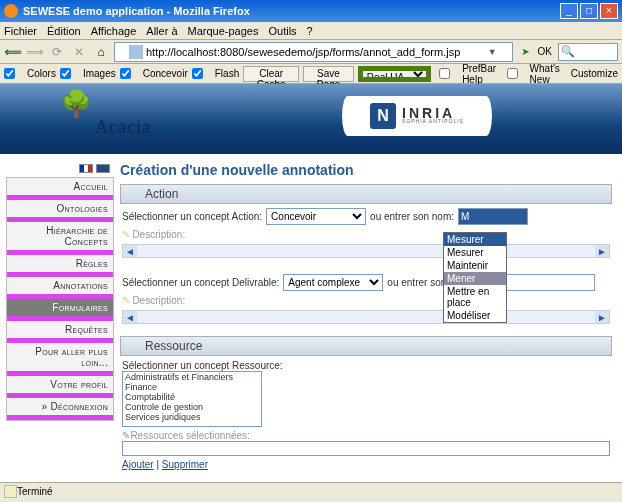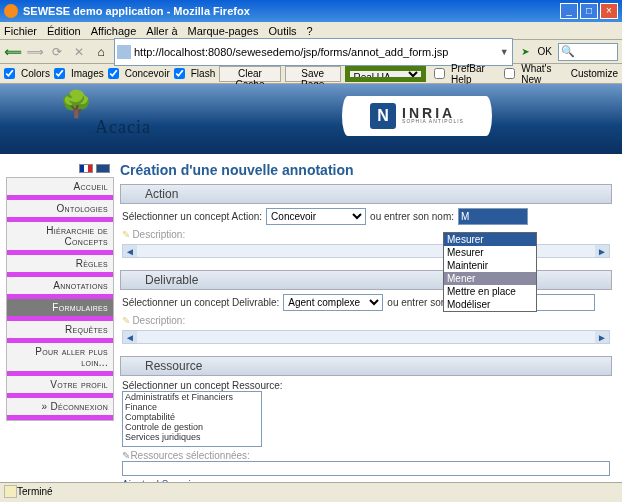--- a/index.html
+++ b/index.html
@@ -10,30 +10,30 @@
 .winbtns { display: flex; gap: 2px; }
 .winbtn { width: 18px; height: 16px; font-size: 10px; text-align: center; line-height: 14px; border: 1px solid #fff; }
 .minbtn, .maxbtn { background: #3a7ce0; color: #fff; }
 .closebtn { background: #e2573c; color: #fff; }
 .menubar { background: #ece9d8; height: 18px; display: flex; align-items: center; padding: 0 4px; gap: 10px; font-size: 11px; border-bottom: 1px solid #aca899; }
 .menubar span { cursor: default; }
 .navbar { background: #ece9d8; height: 24px; display: flex; align-items: center; padding: 0 4px; gap: 4px; border-bottom: 1px solid #aca899; }
 .navbtn { width: 18px; height: 18px; display: flex; align-items: center; justify-content: center; border: 1px solid transparent; font-size: 12px; }
 .navbtn.back { color: #1b7a1b; font-weight: bold; }
 .navbtn.disabled { color: #999; }
-.urlbox { flex: 1; display: flex; align-items: center; height: 28px; border: 1px solid #7f9db9; background: #fff; padding: 0 2px; }
+.urlbox { flex: 1; display: flex; align-items: center; height: 20px; border: 1px solid #7f9db9; background: #fff; padding: 0 14px; }
 .urlicon { width: 14px; height: 14px; background: #a6c3e4; margin-right: 3px; }
 .urlbox input { border: none; flex: 1; font-size: 11px; outline: none; }
 .urldrop { width: 12px; font-size: 9px; color: #555; text-align: center; }
 .go { color: #1b7a1b; margin: 0 4px; font-size: 10px; }
 .oklab { font-size: 10px; margin-right: 2px; }
 .searchbox { width: 60px; height: 18px; border: 1px solid #7f9db9; background: #fff; display: flex; align-items: center; }
 .searchbox .mag { font-size: 11px; color: #888; padding-left: 2px; }
 .devbar { background: #ece9d8; height: 20px; display: flex; align-items: center; padding: 0 4px; gap: 4px; border-bottom: 1px solid #aca899; font-size: 10px; }
-.chk { display: flex; align-items: center; gap: 6px; }
+.chk { display: flex; align-items: center; gap: 12px; }
 .chk input { width: 11px; height: 11px; }
 .devbtn { border: 1px solid #aca899; padding: 1px 5px; background: #f3f1e9; height: 16px; font-size: 10px; }
 .devsel { border: 5px solid #4d7c0f; font-size: 10px; height: 16px; width: 90px; }
 .devbar .spacer { flex: 1; }
 .content { background: #fff; height: 398px; overflow: hidden; position: relative; }
 .banner { height: 70px; background: linear-gradient(#6d98c8, #11437c 60%, #0a3060); position: relative; overflow: hidden; }
 .acacia { position: absolute; left: 60px; top: 5px; }
 .acacia .tree { color: #0b1a2f; font-size: 26px; }
 .acacia .word { font-family: cursive; color: #0a2a4c; font-size: 18px; position: absolute; left: 35px; top: 28px; letter-spacing: 1px; }
 .inria-badge { position: absolute; right: 130px; top: 12px; width: 150px; height: 40px; background: #fff; border-radius: 6px / 20px; display: flex; align-items: center; justify-content: center; gap: 6px; }
@@ -55,21 +55,21 @@
 .sechead { background: linear-gradient(#e6ecf3,#cdd7e4); border: 1px solid #aab; color: #444; font-size: 12px; padding: 2px 24px; font-weight: normal; }
 .secbody { padding: 4px 2px; font-size: 10px; color: #333; }
 .row { display: flex; align-items: center; gap: 4px; flex-wrap: wrap; }
 .lbl { color: #333; }
 .sel { border: 1px solid #7f9db9; font-size: 10px; height: 17px; background: #fff; }
 .txtin { border: 1px solid #7f9db9; font-size: 10px; height: 17px; background: #fff; padding: 0 2px; }
 .desc { color: #999; font-size: 10px; margin-top: 4px; display: flex; align-items: flex-start; gap: 2px; }
 .desc .di { color: #e0d080; font-size: 10px; }
 .scrollstrip { display: flex; justify-content: space-between; border: 1px solid #c4d0e0; height: 14px; align-items: center; margin-top: 4px; background: #eaf0f8; }
 .arrow { width: 14px; height: 12px; display: flex; align-items: center; justify-content: center; color: #2a5a9a; font-size: 10px; background: #d6e2f0; }
-.autocomplete { position: absolute; left: 443px; top: 148px; width: 94px; background: #fff; border: 1px solid #666; font-size: 10px; z-index: 10; }
+.autocomplete { position: absolute; left: 443px; top: 148px; width: 64px; background: #fff; border: 1px solid #666; font-size: 10px; z-index: 10; }
 .autocomplete div { padding: 1px 3px; }
 .autocomplete .hl { background: #2a5a9a; color: #fff; }
 .autocomplete .hl2 { background: #8a8aa0; color: #fff; }
 .listbox { border: 1px solid #7f9db9; width: 140px; height: 56px; overflow-y: scroll; font-size: 9px; background: #fff; }
 .listbox div { padding: 0 2px; white-space: nowrap; }
 .ressel { color: #999; font-size: 10px; margin-top: 3px; }
 .actions { margin-top: 3px; font-size: 10px; }
 .actions a { color: #1a4b90; text-decoration: underline; }
 .statusbar { background: #ece9d8; height: 18px; border-top: 1px solid #aca899; display: flex; align-items: center; padding: 0 4px; font-size: 10px; }
 .statusbar .sicon { width: 13px; height: 13px; background: #f4eebf; border: 1px solid #bba; }
@@ -199,21 +199,20 @@
               <span>Description:</span>
             </div>
           <div class="scrollstrip">
             <div class="arrow">◄</div>
             <div class="arrow">►</div>
           </div>
         </div>
       </div>
 
       <div class="section">
-        <div class="sechead">Delivrable</div>
         <div class="secbody">
           <div class="row">
             <span class="lbl">Sélectionner un concept Delivrable:</span>
             <select class="sel" style="width:100px"><option>Agent complexe</option></select>
             <span class="lbl">ou entrer son nom:</span>
             <input class="txtin" style="width: 120px;">
           </div>
           <div class="desc">
               <span class="di">✎</span>
               <span>Description:</span>

